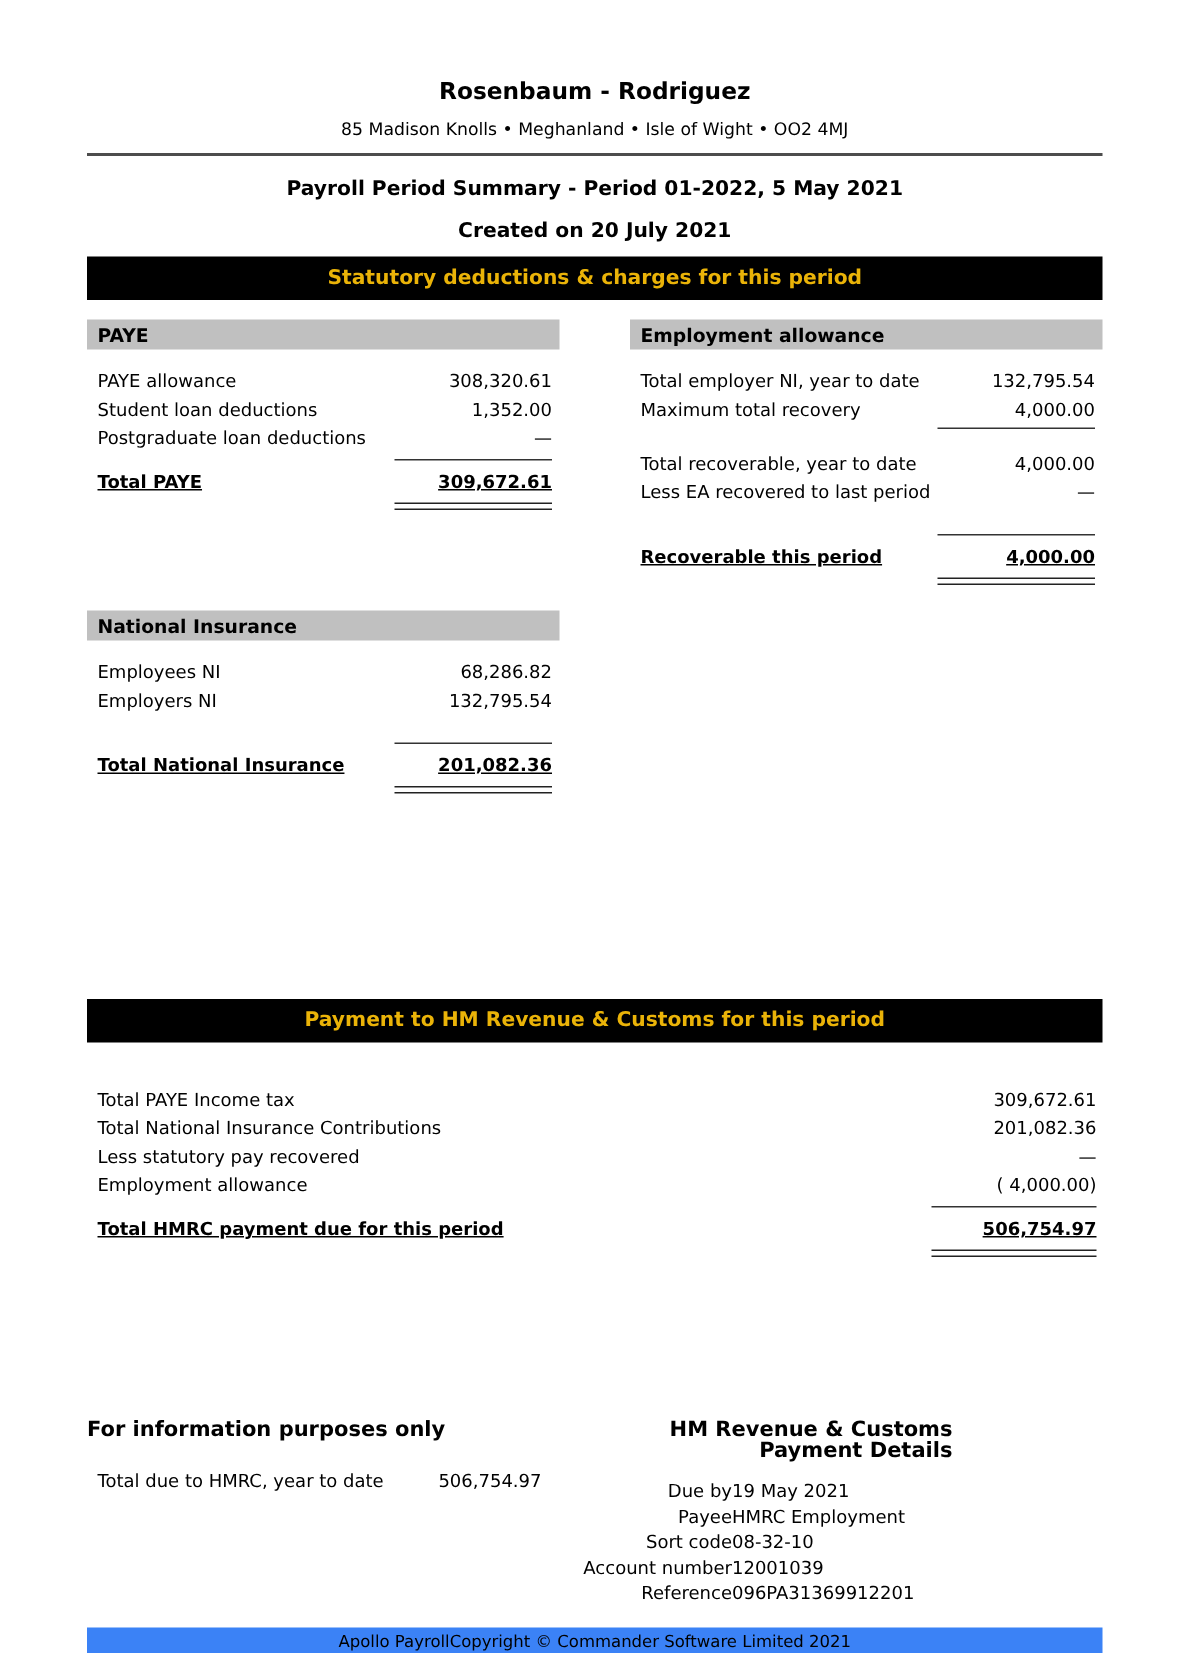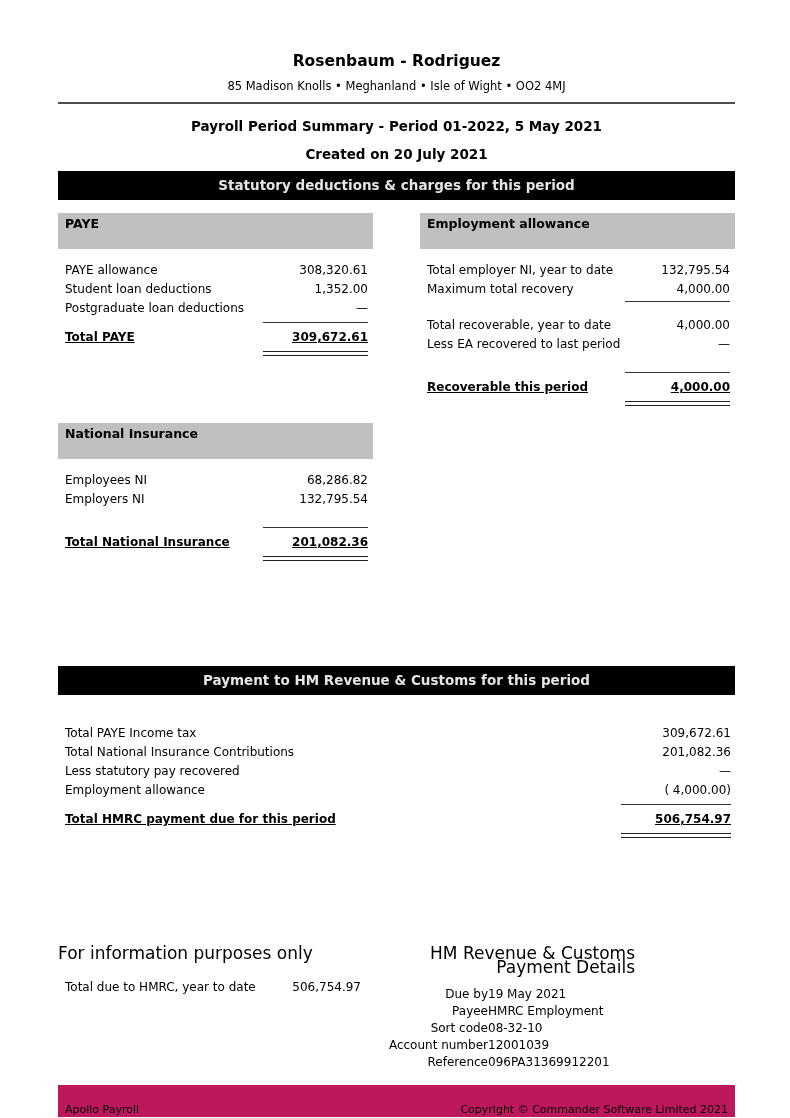--- a/index.html
+++ b/index.html
@@ -13,32 +13,32 @@
   .header { position:absolute; top:52px; left:58px; width:677px; text-align:center; }
   .company { font-size:15.5px; font-weight:bold; }
   .address { font-size:11.5px; margin-top:9px; }
   .hrule { height:2px; background:#4d4d4d; margin-top:9px; }
   .doc-title { font-size:13.5px; font-weight:bold; margin-top:14px; }
   .doc-created { font-size:13.5px; font-weight:bold; margin-top:12px; }
 
   
   .banner {
     position:absolute; left:58px; width:677px; height:29px; background:#000;
-    color:#e5e5e5; font-weight:bold; font-size:13.5px; text-align:center; line-height:29px;
+    color:#eab308; font-weight:bold; font-size:13.5px; text-align:center; line-height:29px;
   }
   .banner-statutory { top:171px; }
   .banner-payment { top:666px; }
 
   
   .columns { position:absolute; top:213px; left:58px; width:677px; display:flex; }
   .col-left { width:315px; }
   .col-right { width:315px; margin-left:47px; }
 
   .section-bar {
-    height:36px; line-height:22px; background:#c0c0c0; font-weight:bold;
+    height:20px; line-height:22px; background:#c0c0c0; font-weight:bold;
     font-size:12.5px; padding-left:7px; box-sizing:border-box;
   }
   .rows { margin-top:12px; padding-left:7px; padding-right:5px; }
   .row { display:flex; justify-content:space-between; line-height:19px; font-size:12px; white-space:nowrap; }
   .row .value { text-align:right; }
   .row.total-row { font-weight:bold; margin-top:5px;text-decoration:underline; }
   .vrule { width:105px; margin-left:auto; border-top:1px solid #333; margin-top:4px; }
   .vrule.tight { margin-top:2px; }
   .vrule-double { width:105px; height:3px; margin-left:auto; border-top:1px solid #222; border-bottom:1px solid #222; margin-top:4px; }
   .gap14 { height:14px; }
@@ -46,31 +46,31 @@
 
   
   .payment-block { position:absolute; top:712px; left:58px; width:677px; }
   .payment-block .rows { margin-top:12px; padding-right:4px; }
   .payment-block .vrule, .payment-block .vrule-double { width:110px; }
 
   
   .bottom { position:absolute; top:946px; left:58px; width:677px; display:flex; }
   .bottom-left { width:315px; }
   .bottom-right { width:262px;text-align:right; }
-  .bottom-heading { font-size:17px; font-weight:normal; line-height:14px; }
+  .bottom-heading { font-size:14px; font-weight:bold; line-height:14px; }
   .bottom-left .row { margin-top:18px; padding-left:7px; padding-right:12px;justify-content:space-between; }
   .detail-rows { margin-top:12px; }
   .detail-row { display:flex; font-size:12px; line-height:17px; white-space:nowrap; }
   .detail-row .dlabel { width:115px; }
 
   
   .footer {
-    position:absolute; top:1085px; left:58px; width:677px; height:17px; background:#be185d;
-    display:flex; justify-content:space-between; font-size:11px; line-height:17px;
-    padding:16px 7px; box-sizing:border-box;
+    position:absolute; top:1085px; left:58px; width:677px; height:17px; background:#3b82f6;
+    display:flex; justify-content:center; font-size:11px; line-height:17px;
+    padding:1px 7px; box-sizing:border-box;
   }
 </style>
 </head>
 <body>
 
 <div class="page">
 
   <div class="header">
     <div class="company">Rosenbaum - Rodriguez</div>
     <div class="address">85 Madison Knolls • Meghanland • Isle of Wight • OO2 4MJ</div>

